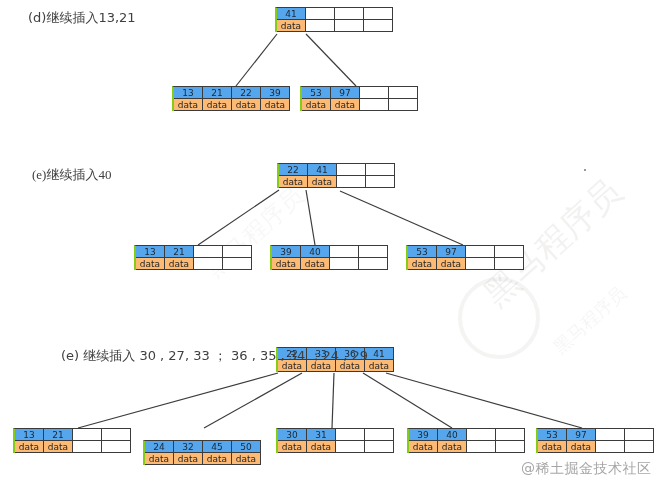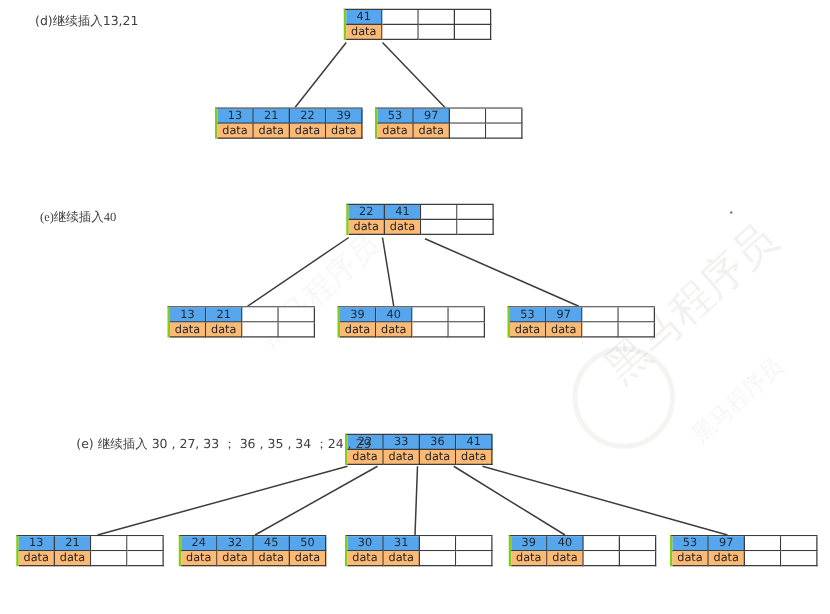--- a/index.html
+++ b/index.html
@@ -6,21 +6,21 @@
   .canvas{
     position:relative;
     width:664px;height:491px;
     background:#fff;
     overflow:hidden;
     font-family:"DejaVu Sans","Liberation Sans",sans-serif;
   }
   #edges-svg{position:absolute;left:0;top:0;width:664px;height:491px;z-index:1;}
   .diagram-label{
     position:absolute;z-index:3;
-    font-size:10px;line-height:15px;color:#3f3f3f;
+    font-size:13px;line-height:15px;color:#3f3f3f;
     white-space:nowrap;
   }
   .btree-node{
     position:absolute;z-index:2;
     display:grid;
     grid-template-columns:repeat(4,29px);
     grid-template-rows:12px 12px;
     border-top:1px solid #3b3b3b;
     border-left:2px solid #84cc16;
     background:#fff;
@@ -167,21 +167,21 @@
       <div class="btree-node" style="left: 13px; top: 428px;">
         <div class="cell key-filled">13</div>
         <div class="cell key-filled">21</div>
         <div class="cell empty"></div>
         <div class="cell empty"></div>
         <div class="cell data-filled">data</div>
         <div class="cell data-filled">data</div>
         <div class="cell empty"></div>
         <div class="cell empty"></div>
       </div>
-      <div class="btree-node" style="left: 143px; top: 428px;">
+      <div class="btree-node" style="left: 143px; top: 440px;">
         <div class="cell key-filled">24</div>
         <div class="cell key-filled">32</div>
         <div class="cell key-filled">45</div>
         <div class="cell key-filled">50</div>
         <div class="cell data-filled">data</div>
         <div class="cell data-filled">data</div>
         <div class="cell data-filled">data</div>
         <div class="cell data-filled">data</div>
       </div>
       <div class="btree-node" style="left: 276px; top: 428px;">
@@ -208,14 +208,15 @@
         <div class="cell key-filled">53</div>
         <div class="cell key-filled">97</div>
         <div class="cell empty"></div>
         <div class="cell empty"></div>
         <div class="cell data-filled">data</div>
         <div class="cell data-filled">data</div>
         <div class="cell empty"></div>
         <div class="cell empty"></div>
       </div>
     </div>
+  <div class="footer-watermark">@稀土掘金技术社区</div>
   <div class="stray-dot" style="left: 584px; top: 169px;"></div>
 </div>
 
 </body></html>

